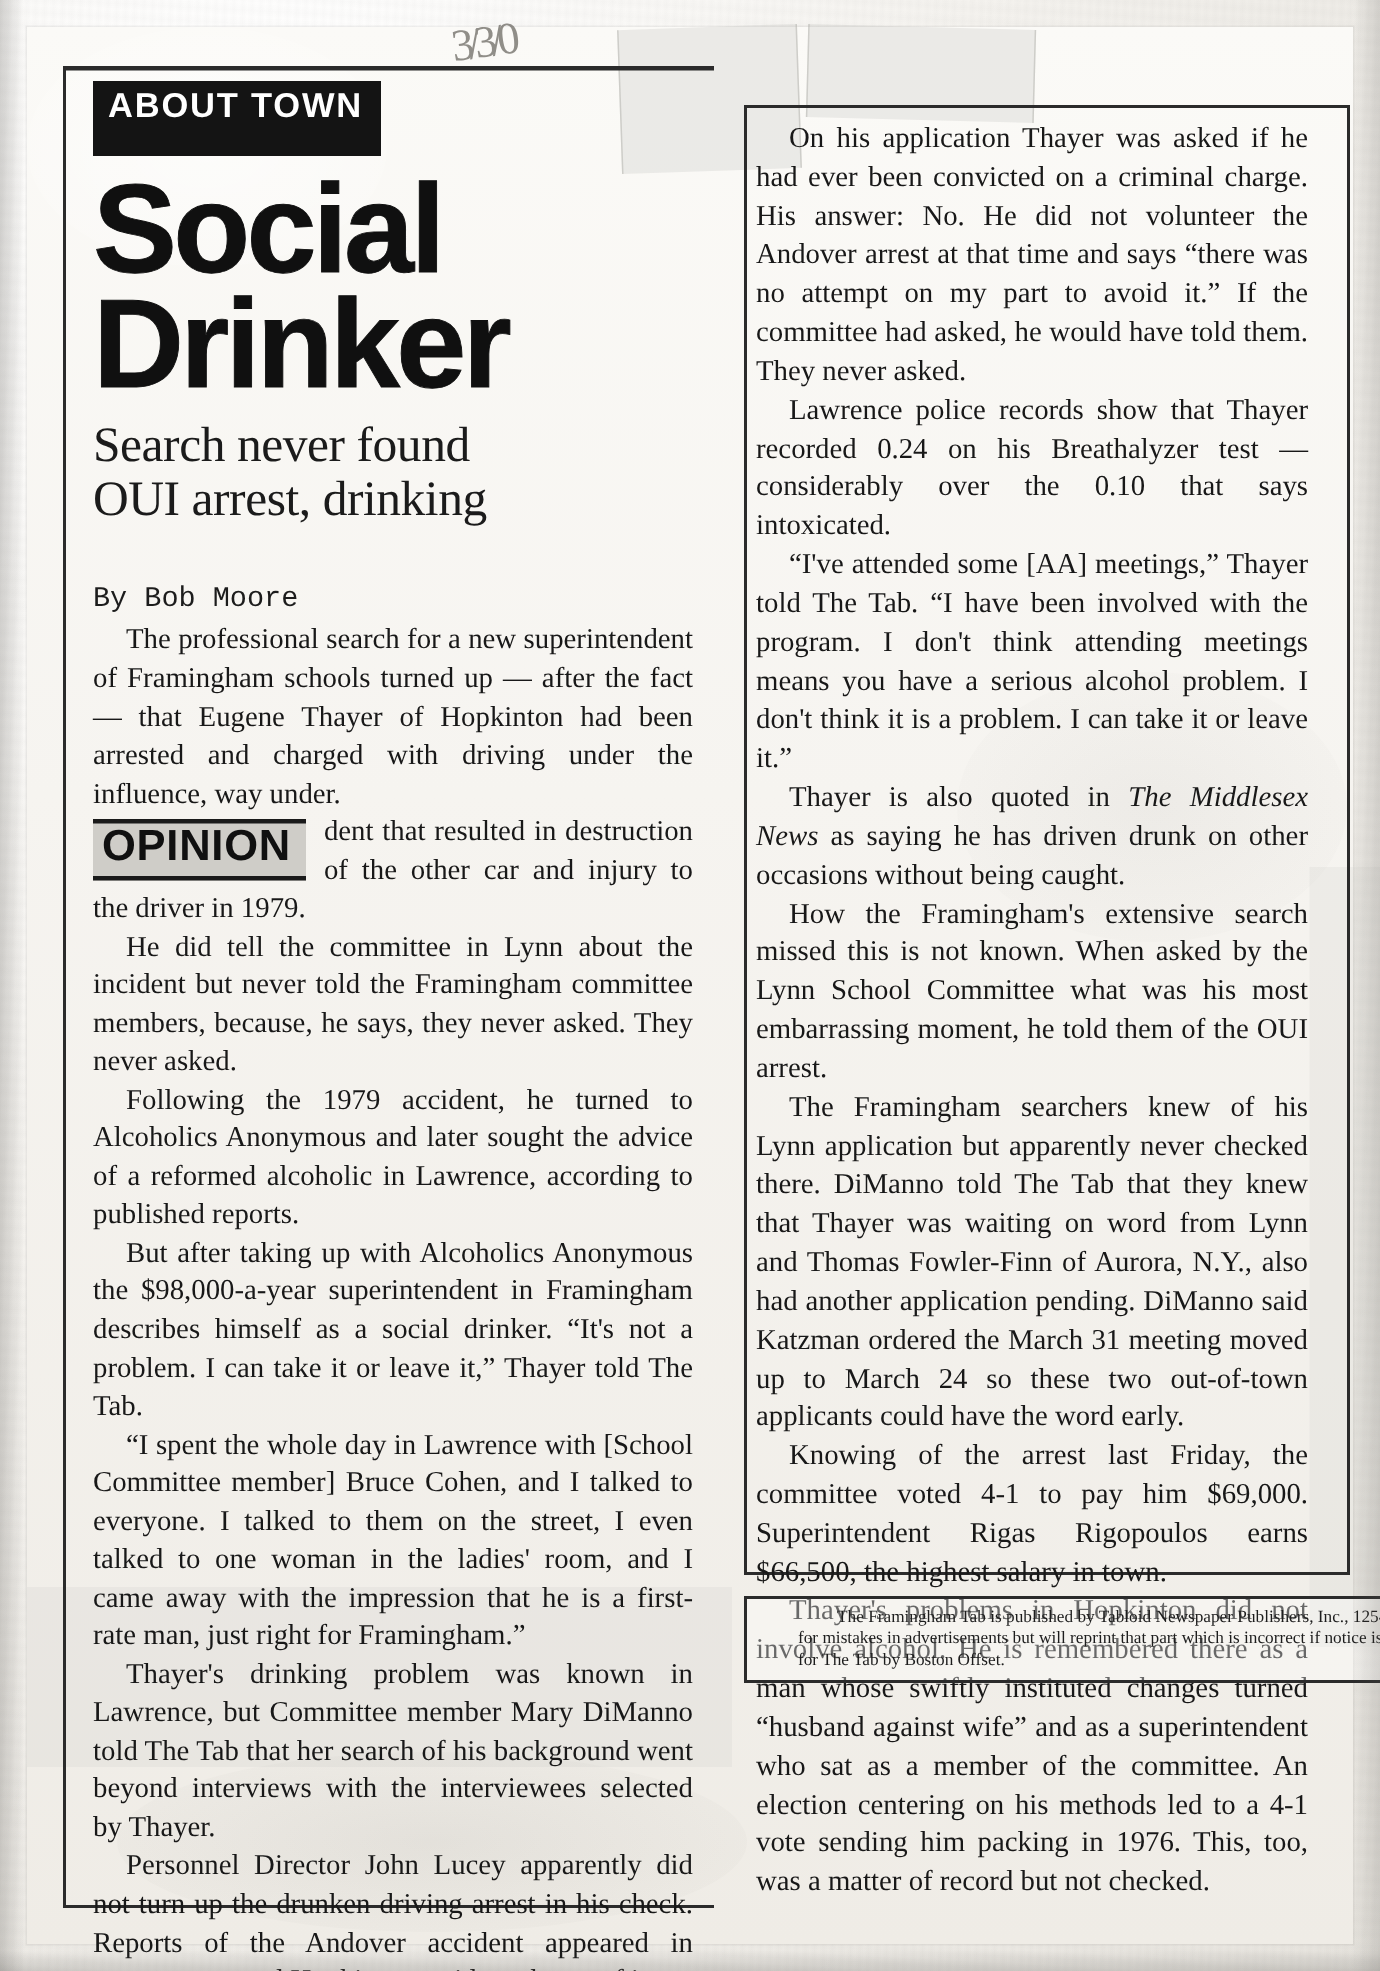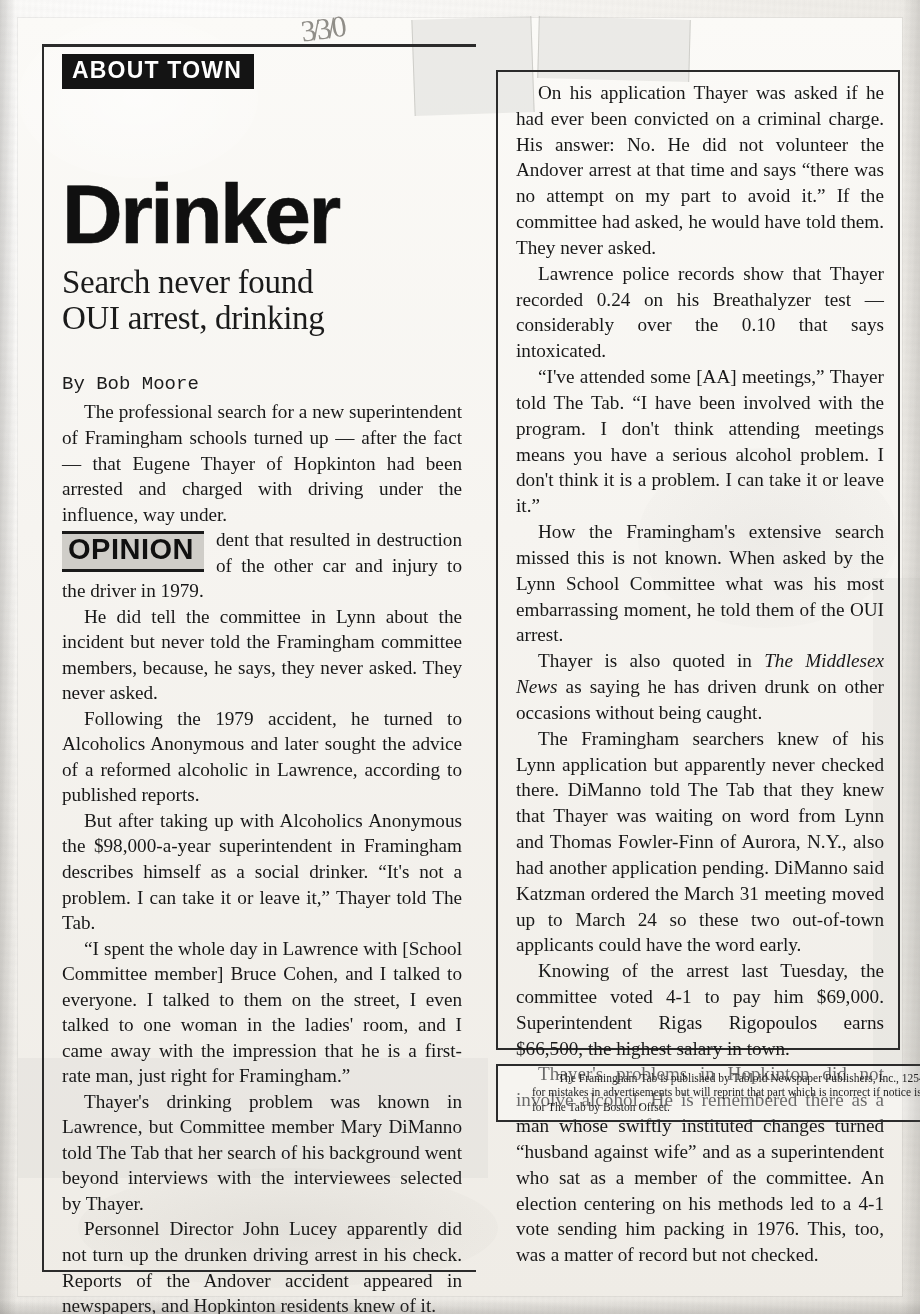--- a/index.html
+++ b/index.html
@@ -88,21 +88,21 @@
     width: 400px;
   }
   #kicker {
     display: inline-block;
     background: #141414;
     color: #ffffff;
     font-family: "Liberation Sans", sans-serif;
     font-weight: bold;
     font-size: 23px;
     letter-spacing: 1.2px;
-    padding: 3px 12px 5px 10px;
+    padding: 3px 12px 20px 10px;
     margin-bottom: 6px;
   }
   #headline {
     font-family: "Liberation Sans", sans-serif;
     font-weight: bold;
     font-size: 84px;
     line-height: 0.92;
     letter-spacing: -2.5px;
     color: #101010;
     margin: 4px 0 2px 0;
@@ -149,21 +149,21 @@
     padding: 0 10px 4px 6px;
     margin: 4px 12px 2px 0;
     border-top: 3px solid #1a1a1a;
     border-bottom: 3px solid #1a1a1a;
     line-height: 1.05;
   }
 
   
   #right-col {
     position: absolute;
-    left: 498px;
+    left: 486px;
     top: 62px;
     width: 368px;
   }
   #right-col .body-text p {
     font-size: 19.2px;
     line-height: 1.345;
   }
   .ital { font-style: italic; }
 
   
@@ -230,21 +230,21 @@
     <div class="col-rule" id="rule-right-t"></div>
     <div class="col-rule" id="rule-right-v"></div>
     <div class="col-rule" id="rule-right-v2"></div>
     <div class="col-rule" id="rule-right-b"></div>
 
     <div id="left-col">
 
       <div id="kicker">ABOUT TOWN</div>
 
       <h1 id="headline">
-        <br>
+        <span>Social</span><br>
         <span>Drinker</span>
       </h1>
 
       <div id="deck">
         <span>Search never found</span><br>
         <span>OUI arrest, drinking</span>
       </div>
 
       <div id="byline">By Bob Moore</div>
 
@@ -261,24 +261,24 @@
         <p>Thayer's drinking problem was known in Lawrence, but Committee member Mary DiManno told The Tab that her search of his background went beyond interviews with the interviewees selected by Thayer.</p>
         <p>Personnel Director John Lucey apparently did not turn up the drunken driving arrest in his check. Reports of the Andover accident appeared in newspapers, and Hopkinton residents knew of it.</p>
       </div>
     </div>
 
     <div id="right-col">
       <div class="body-text">
         <p>On his application Thayer was asked if he had ever been convicted on a criminal charge. His answer: No. He did not volunteer the Andover arrest at that time and says “there was no attempt on my part to avoid it.” If the committee had asked, he would have told them. They never asked.</p>
         <p>Lawrence police records show that Thayer recorded 0.24 on his Breathalyzer test — considerably over the 0.10 that says intoxicated.</p>
         <p>“I've attended some [AA] meetings,” Thayer told The Tab. “I have been involved with the program. I don't think attending meetings means you have a serious alcohol problem. I don't think it is a problem. I can take it or leave it.”</p>
+        <p>Thayer is also quoted in <span class="ital">The Middlesex News</span> as saying he has driven drunk on other occasions without being caught.</p>
         <p>How the Framingham's extensive search missed this is not known. When asked by the Lynn School Committee what was his most embarrassing moment, he told them of the OUI arrest.</p>
-        <p>Thayer is also quoted in <span class="ital">The Middlesex News</span> as saying he has driven drunk on other occasions without being caught.</p>
         <p>The Framingham searchers knew of his Lynn application but apparently never checked there. DiManno told The Tab that they knew that Thayer was waiting on word from Lynn and Thomas Fowler-Finn of Aurora, N.Y., also had another application pending. DiManno said Katzman ordered the March 31 meeting moved up to March 24 so these two out-of-town applicants could have the word early.</p>
-        <p>Knowing of the arrest last Tuesday, the committee voted 4-1 to pay him $69,000. Superintendent Rigas Rigopoulos earns $66,500, the highest salary in town.</p>
+        <p>Knowing of the arrest last Friday, the committee voted 4-1 to pay him $69,000. Superintendent Rigas Rigopoulos earns $66,500, the highest salary in town.</p>
         <p>Thayer's problems in Hopkinton did not involve alcohol. He is remembered there as a man whose swiftly instituted changes turned “husband against wife” and as a superintendent who sat as a member of the committee. An election centering on his methods led to a 4-1 vote sending him packing in 1976. This, too, was a matter of record but not checked.</p>
       </div>
     </div>
 
     <div id="colophon">
       <p class="l1">The Framingham Tab is published by Tabloid Newspaper Publishers, Inc., 1254 Chest</p>
       <p class="l2">for mistakes in advertisements but will reprint that part which is incorrect if notice is giv</p>
       <p class="l3">for The Tab by Boston Offset.</p>
     </div>
 

